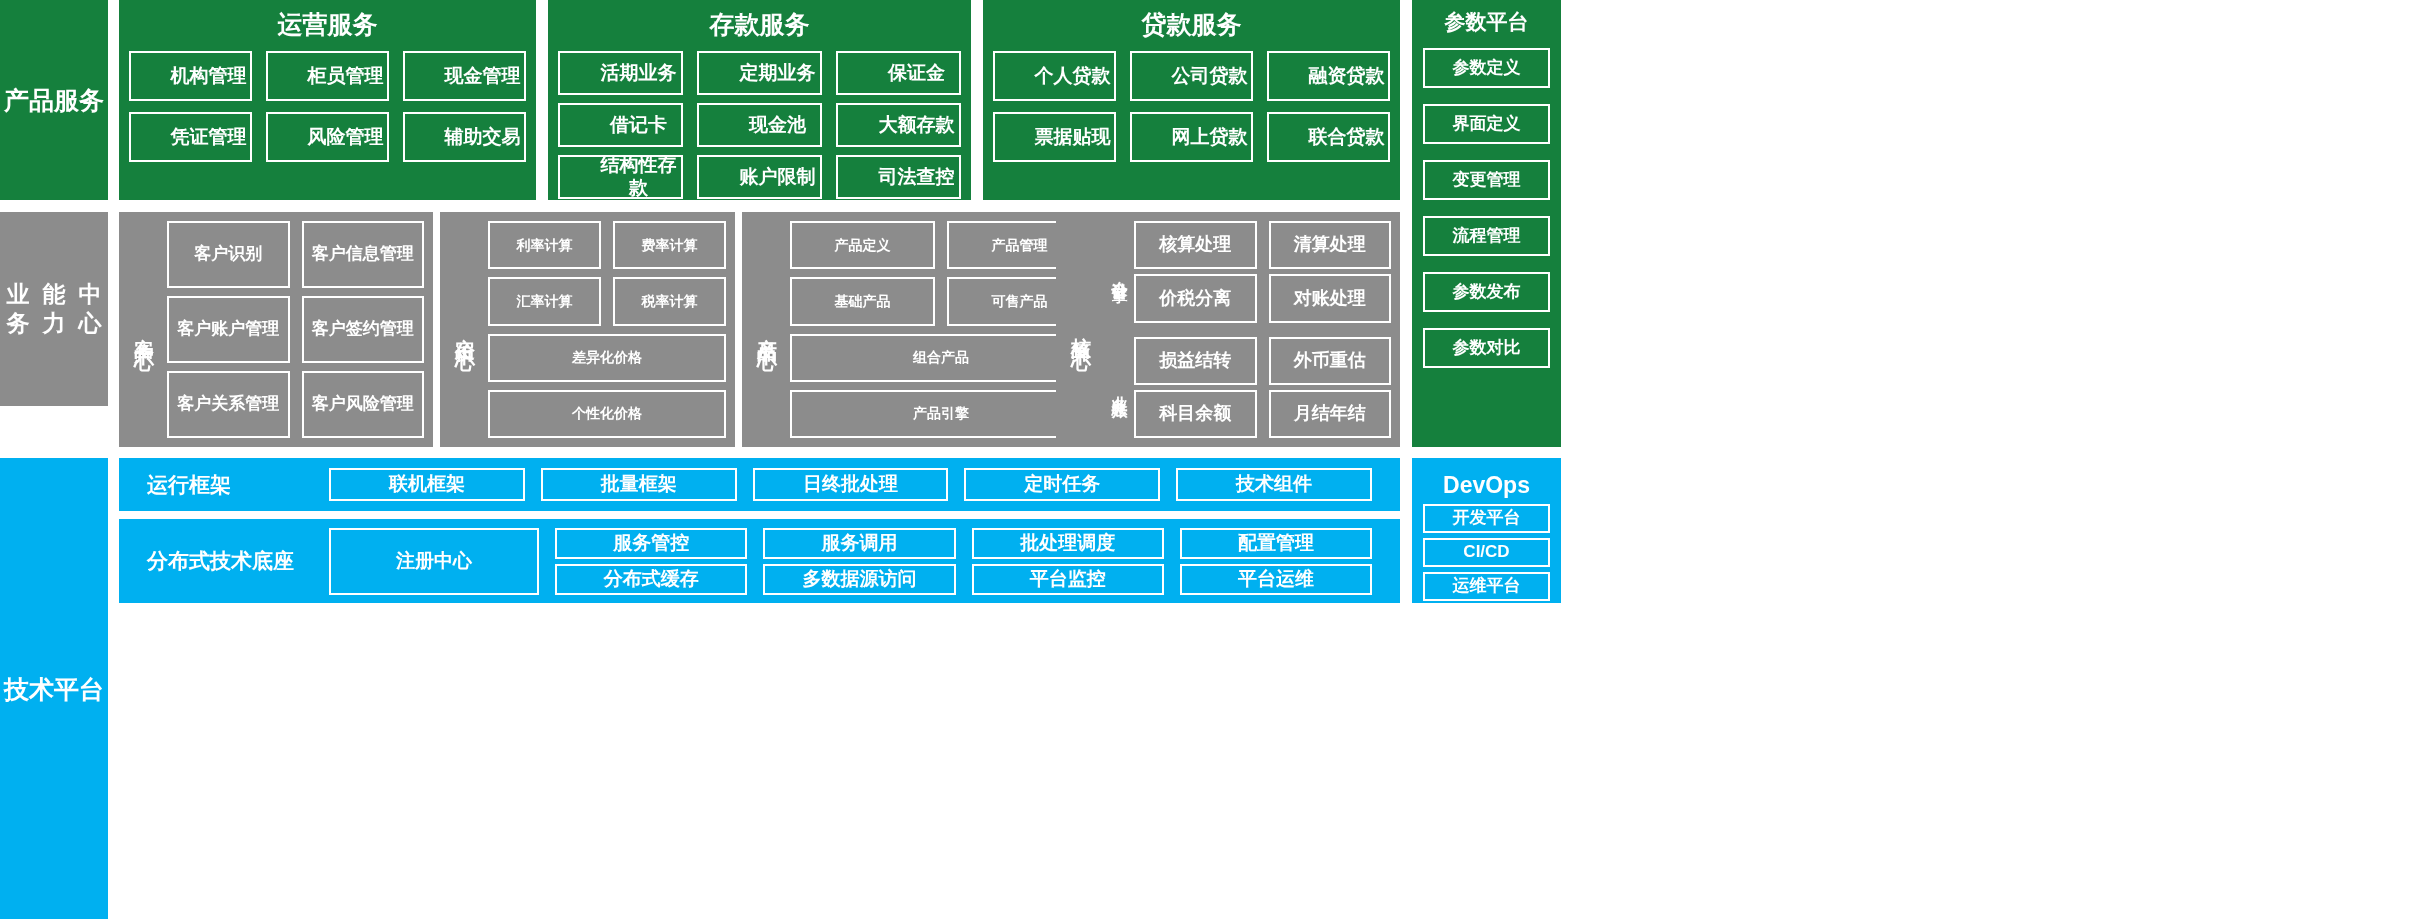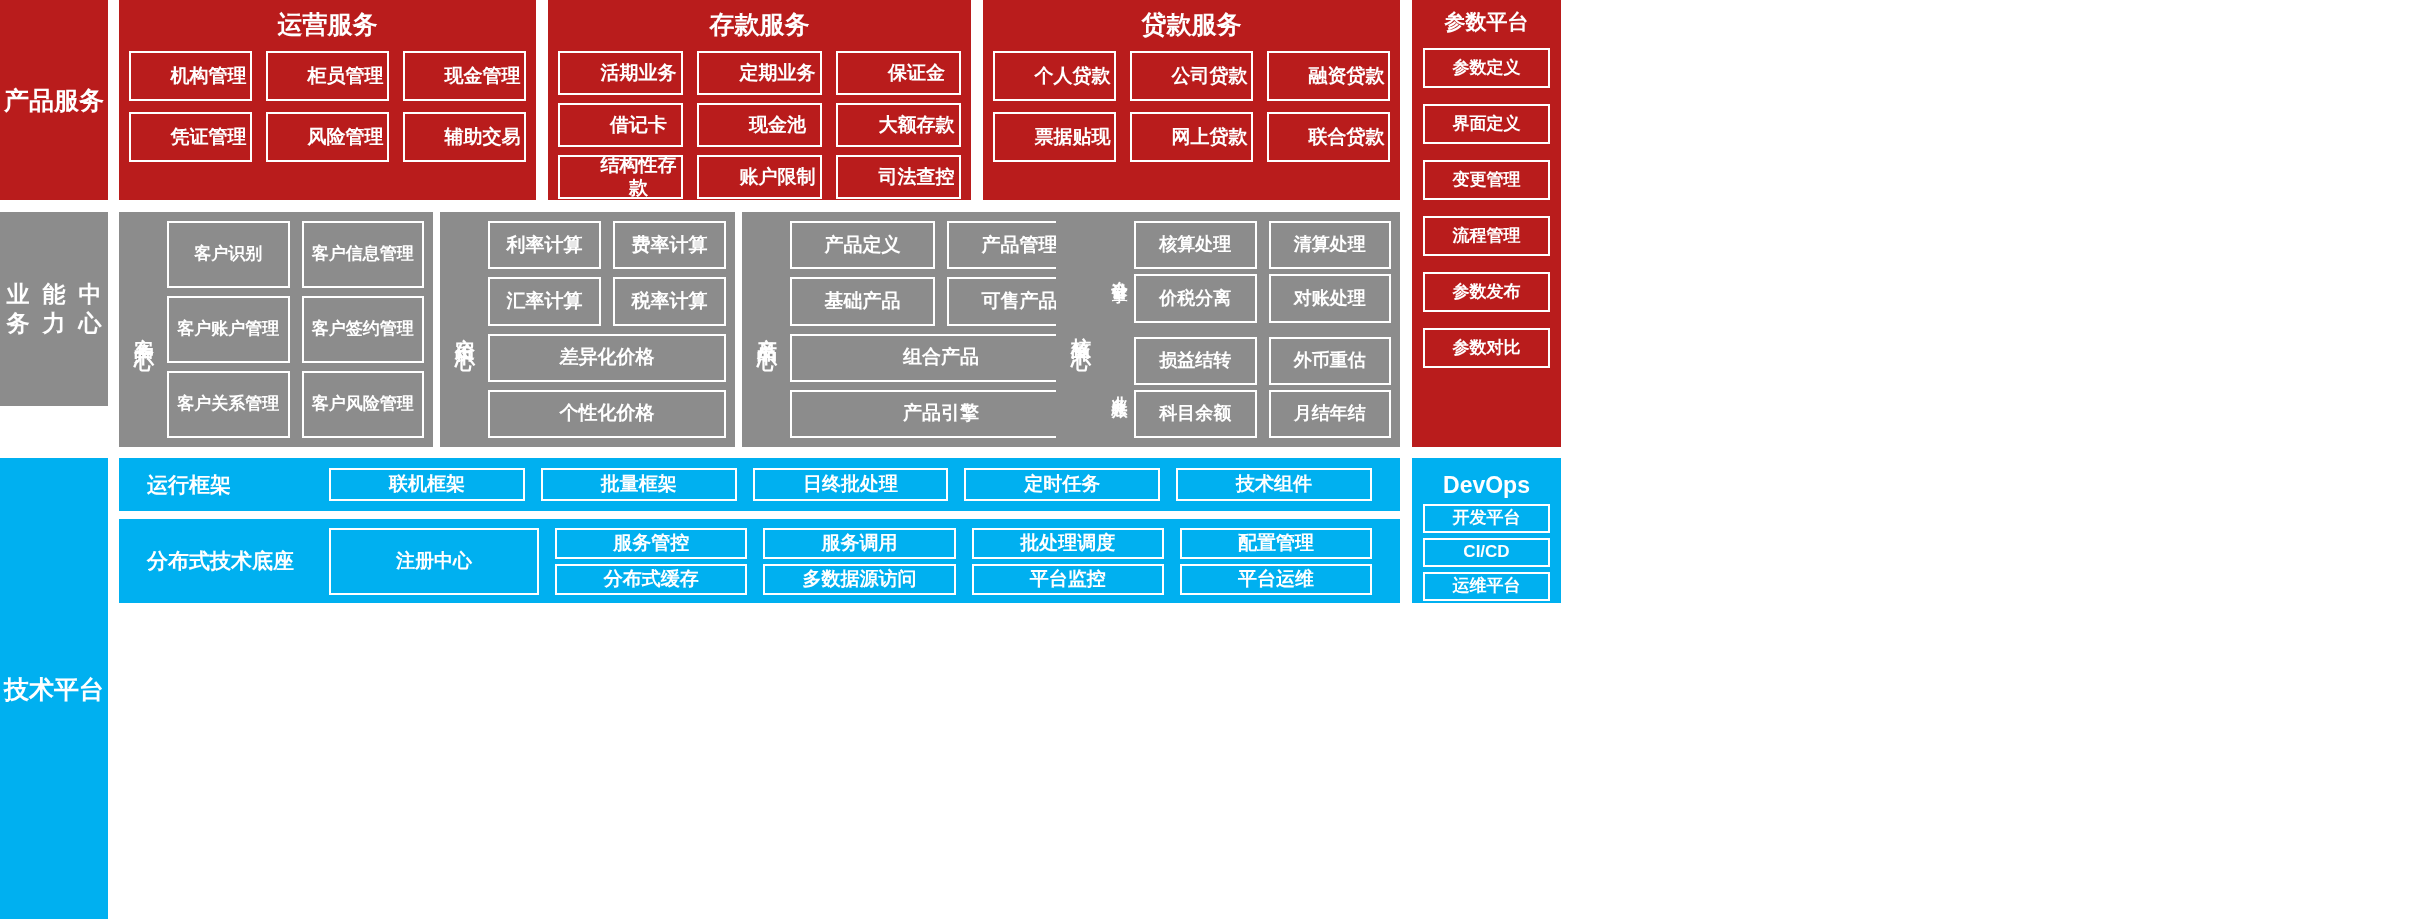--- a/index.html
+++ b/index.html
@@ -6,21 +6,21 @@
   html, body {
     width: 2423px; height: 919px;
     background: #ffffff;
     font-family: "Liberation Sans", "DejaVu Sans", sans-serif;
     overflow: hidden;
   }
 
   .page { position: relative; width: 2423px; height: 919px; }
 
   
-  .teal  { background: #b91c1c; }
+  .teal  { background: #15803d; }
   .gray  { background: #8C8C8C; }
   .blue  { background: #00B0F0; }
 
   .band {
     position: absolute;
     display: flex;
     align-items: stretch;
   }
 
   .rowlabel {
@@ -86,21 +86,21 @@
   #param-panel .grouptitle { font-size: 21px; margin-bottom: 12px; }
   #param-panel .plist { display: flex; flex-direction: column; gap: 16px; }
   #param-panel .cell { height: 40px; font-size: 17px; }
 
   
   #row2-label { left: 0; top: 212px; width: 108px; height: 194px; font-size: 23px; }
 
   .center { position: absolute; top: 212px; height: 235px; display: flex; padding: 9px 9px 9px 4px; }
   .center .vlabel { font-size: 20px; width: 44px; }
   .center .body { flex: 1; display: grid; gap: 8px 12px; border-radius: 19px; }
-  .center .cell { font-size: 19px; }
+  .center .cell { font-size: 14px; }
 
   #c-customer { left: 119px; width: 314px; }
   #c-customer .body { grid-template-columns: 1fr 1fr; grid-template-rows: repeat(3,1fr); }
   #c-customer .cell { font-size: 17px; }
 
   #c-pricing { left: 440px; width: 295px; }
   #c-pricing .body { grid-template-columns: 1fr 1fr; grid-template-rows: repeat(4,1fr); }
   #c-pricing .span2 { grid-column: span 2; }
 
   #c-product { left: 742px; width: 359px; }

